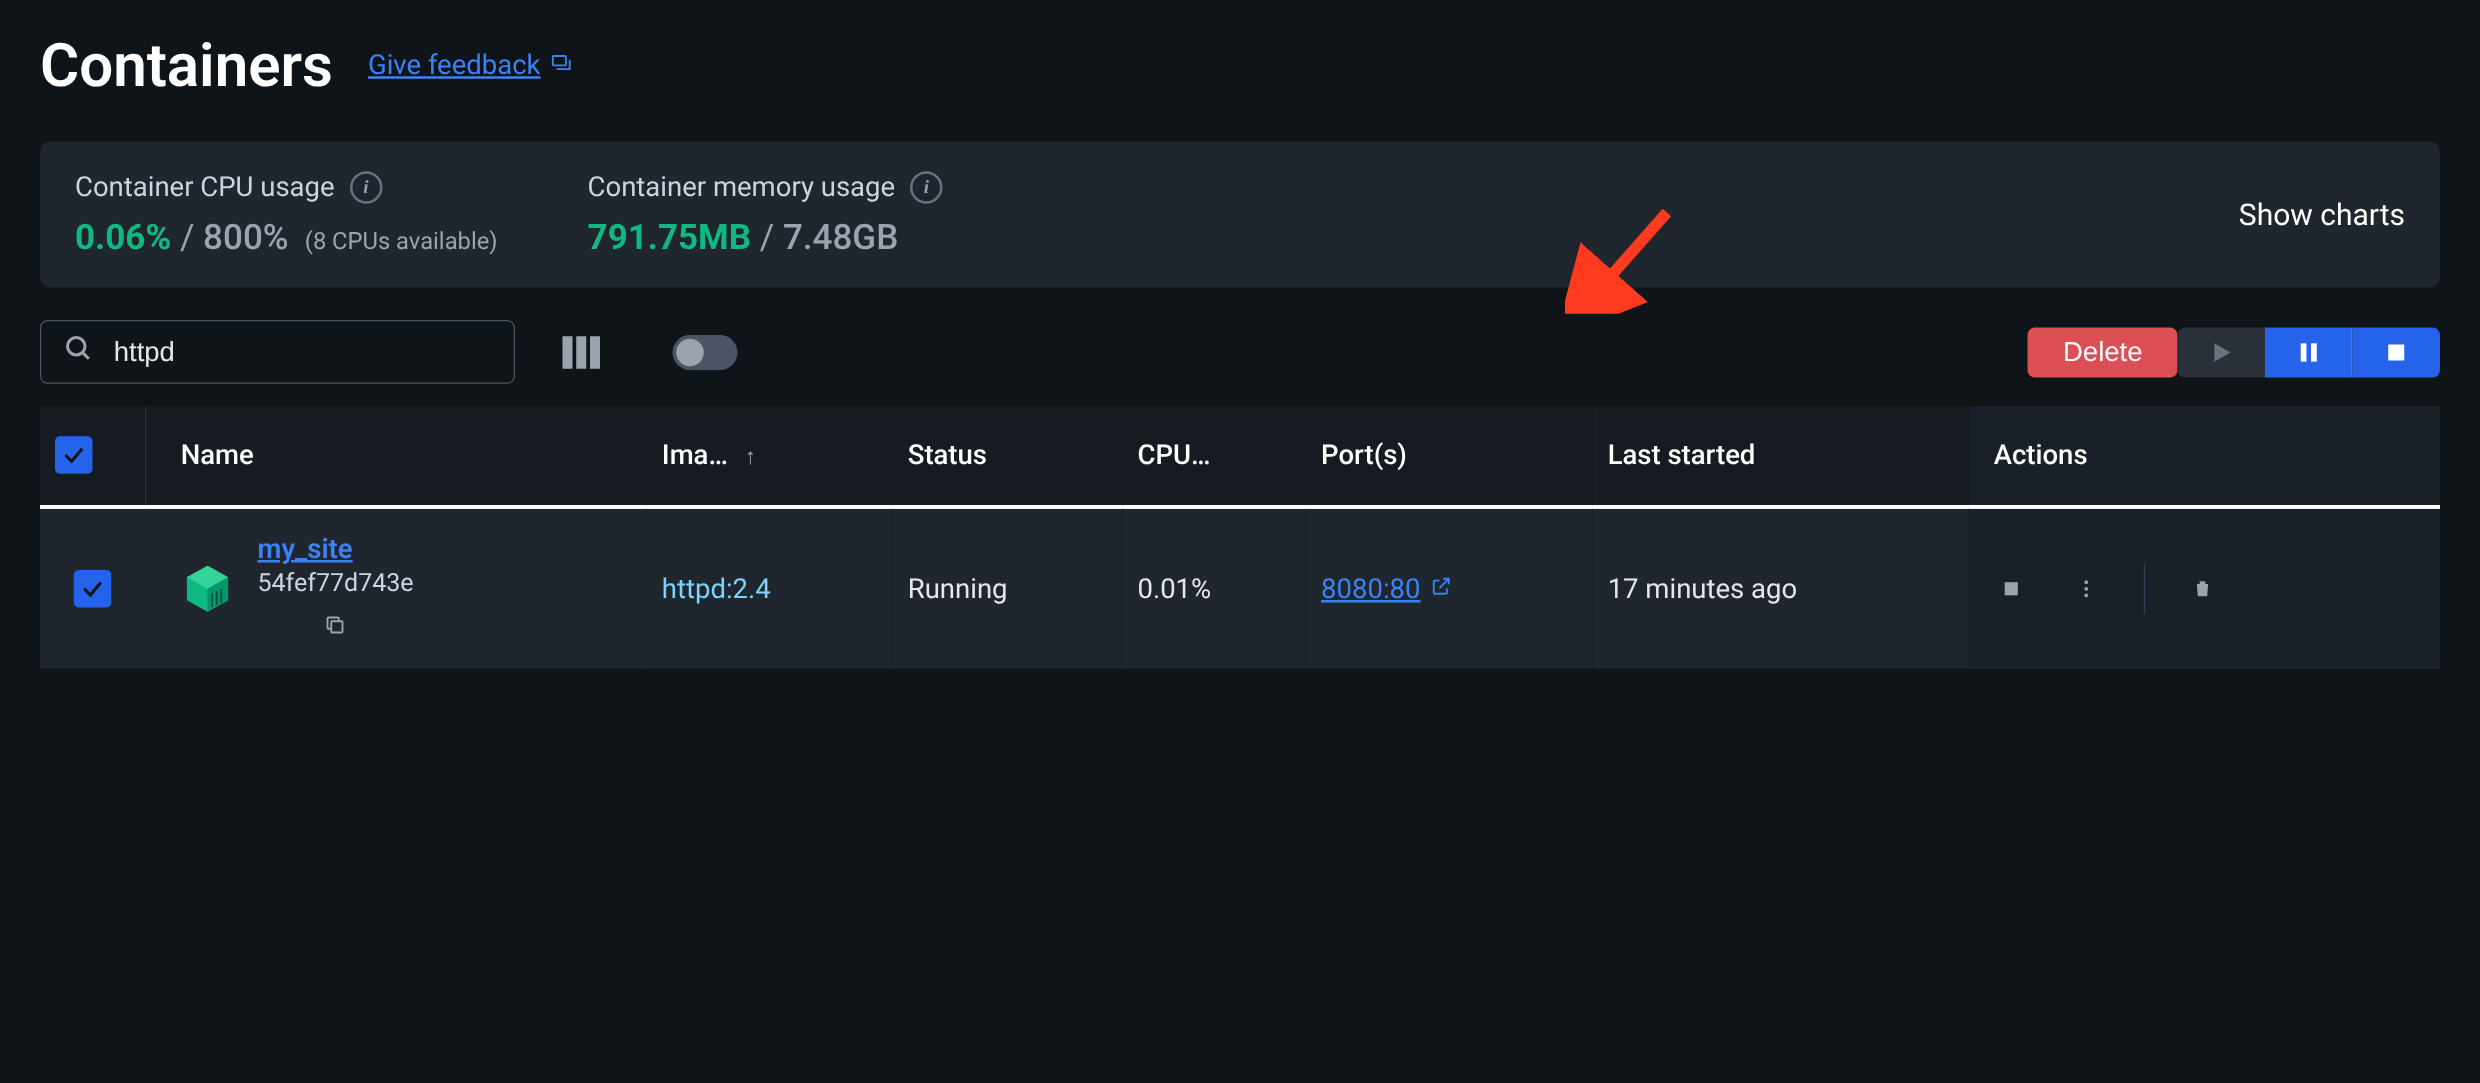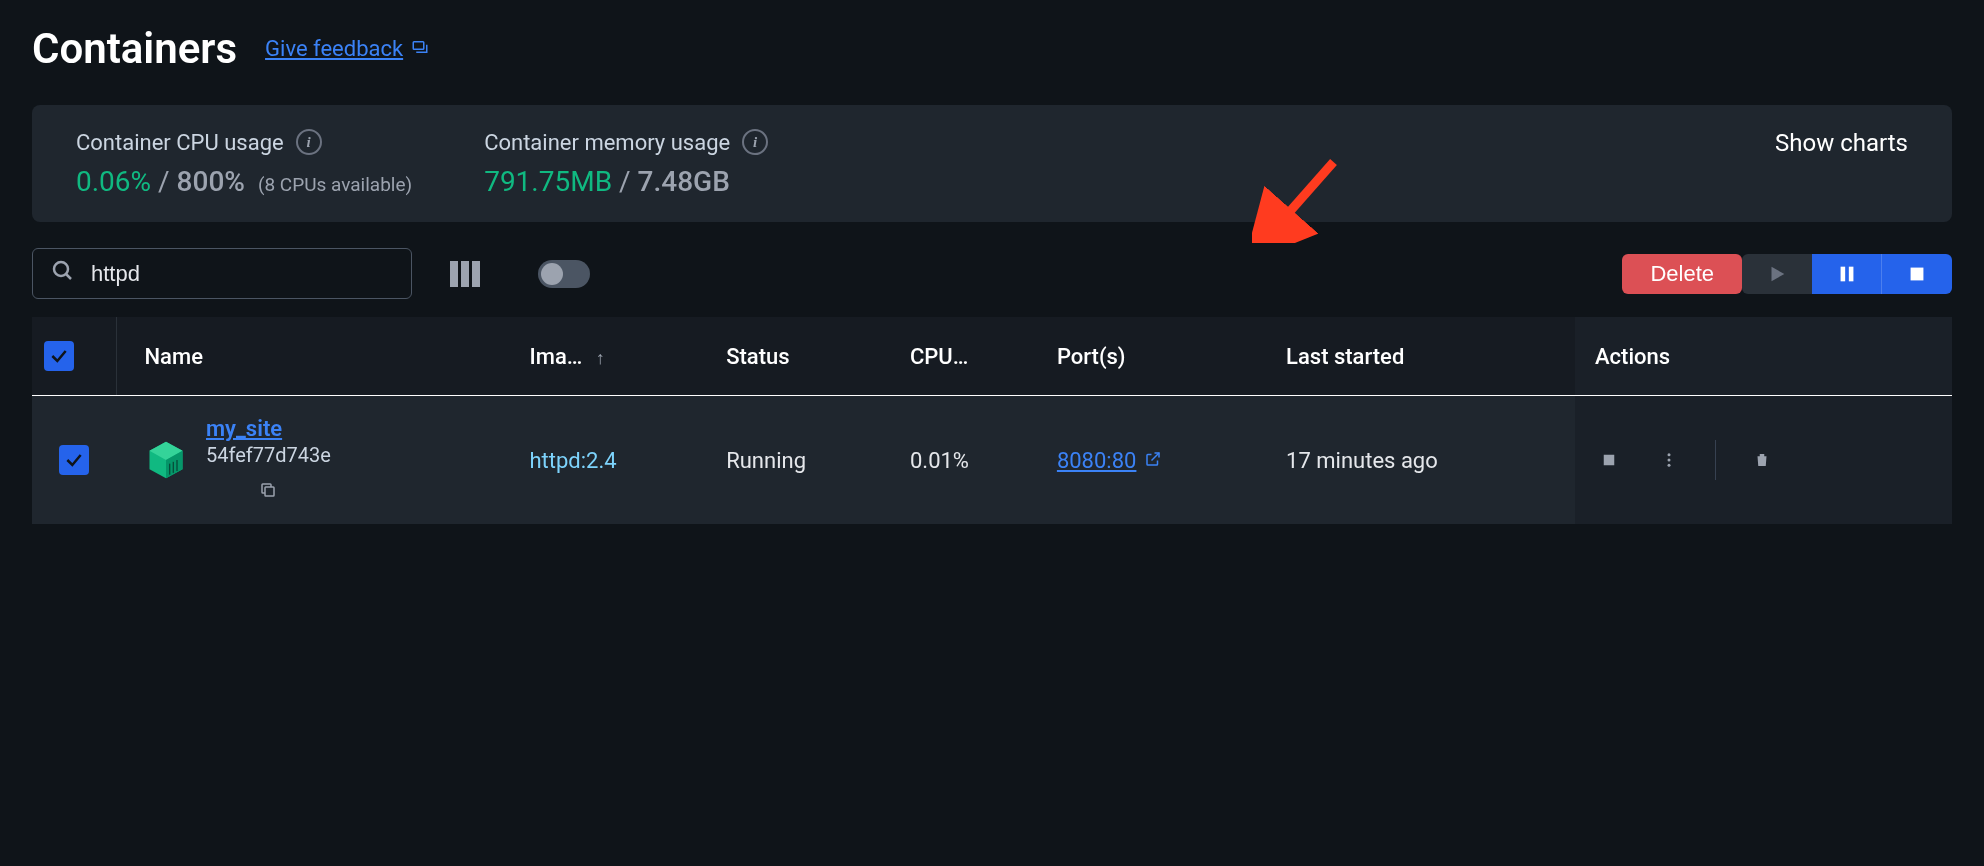--- a/index.html
+++ b/index.html
@@ -4,41 +4,41 @@
   <style>
     * { margin: 0; padding: 0; box-sizing: border-box; }
     body {
       background: #0f1419;
       color: #e5e7eb;
       font-family: -apple-system, BlinkMacSystemFont, "Segoe UI", Roboto, sans-serif;
       padding: 24px 32px;
       font-size: 20px;
     }
     .header-row { display: flex; align-items: center; gap: 28px; margin-bottom: 32px; }
-    .page-title { font-size: 42px; font-weight: 600; color: #fff; }
+    .page-title { font-size: 48px; font-weight: 600; color: #fff; }
     .feedback-link {
       color: #3b82f6; text-decoration: underline; font-size: 22px;
       display: inline-flex; align-items: center; gap: 8px;
     }
     .feedback-icon svg { width: 18px; height: 18px; }
     .stats-panel {
-      background: #1f262e; border-radius: 8px; padding: 24px 44px;
-      display: flex; align-items: flex-start; justify-content: space-between; margin-bottom: 26px;
+      background: #1f262e; border-radius: 8px; padding: 24px 28px;
+      display: flex; align-items: center; justify-content: space-between; margin-bottom: 26px;
     }
     .stats-group { display: flex; gap: 72px; flex: 1; }
     .stat-block { display: flex; flex-direction: column; gap: 10px; }
     .stat-label-row { display: flex; align-items: center; gap: 12px; }
     .stat-label { font-size: 22px; color: #cbd5e1; }
     .info-icon {
       width: 26px; height: 26px; border: 2px solid #6b7280; border-radius: 50%;
       display: inline-flex; align-items: center; justify-content: center;
       font-size: 15px; color: #9ca3af; font-weight: 600; font-style: italic; font-family: serif;
     }
     .stat-value-row { font-size: 28px; }
-    .stat-green { color: #10b981; font-weight: 400; }
+    .stat-green { color: #10b981; font-weight: 700; }
     .stat-sep { color: #9ca3af; }
     .stat-total { color: #9ca3af; font-weight: 500; }
     .stat-note { color: #9ca3af; font-size: 19px; margin-left: 6px; }
     .show-charts { font-size: 24px; color: #fff; cursor: pointer; }
     .toolbar {
       display: flex; align-items: center; margin-bottom: 18px;
     }
     .search-box {
       display: flex; align-items: center; gap: 16px;
       border: 1px solid #4b5563; border-radius: 6px; padding: 10px 18px;
@@ -76,21 +76,21 @@
     .btn-stop { background: #2563eb; border-radius: 0 6px 6px 0; }
     .btn-icon svg { width: 22px; height: 22px; fill: #fff; }
     .btn-play svg { fill: #6b7280; }
     .arrow-annotation {
       position: absolute; width: 100px; height: 90px;
       pointer-events: none;
     }
     .table { width: 100%; border-collapse: collapse; }
     .table thead th {
       text-align: left; font-size: 22px; font-weight: 500; color: #fff;
-      padding: 24px 12px; border-bottom: 1px solid #ffffff; background: #161b22;
+      padding: 24px 12px; border-bottom: 3px solid #ffffff; background: #161b22;
     }
     .th-checkbox { width: 84px; text-align: center; border-right: 1px solid #2a3139; }
     .th-name { padding-left: 28px !important; }
     .sort-icon { margin-left: 8px; color: #9ca3af; font-size: 18px; }
     .th-actions { background: #1a2028 !important; padding-left: 20px !important; }
     .table tbody tr { background: #1f262e; }
     .table tbody td { padding: 20px 12px; font-size: 22px; vertical-align: middle; }
     .checkbox {
       width: 30px; height: 30px; background: #2563eb; border-radius: 4px;
       display: inline-flex; align-items: center; justify-content: center; cursor: pointer;

